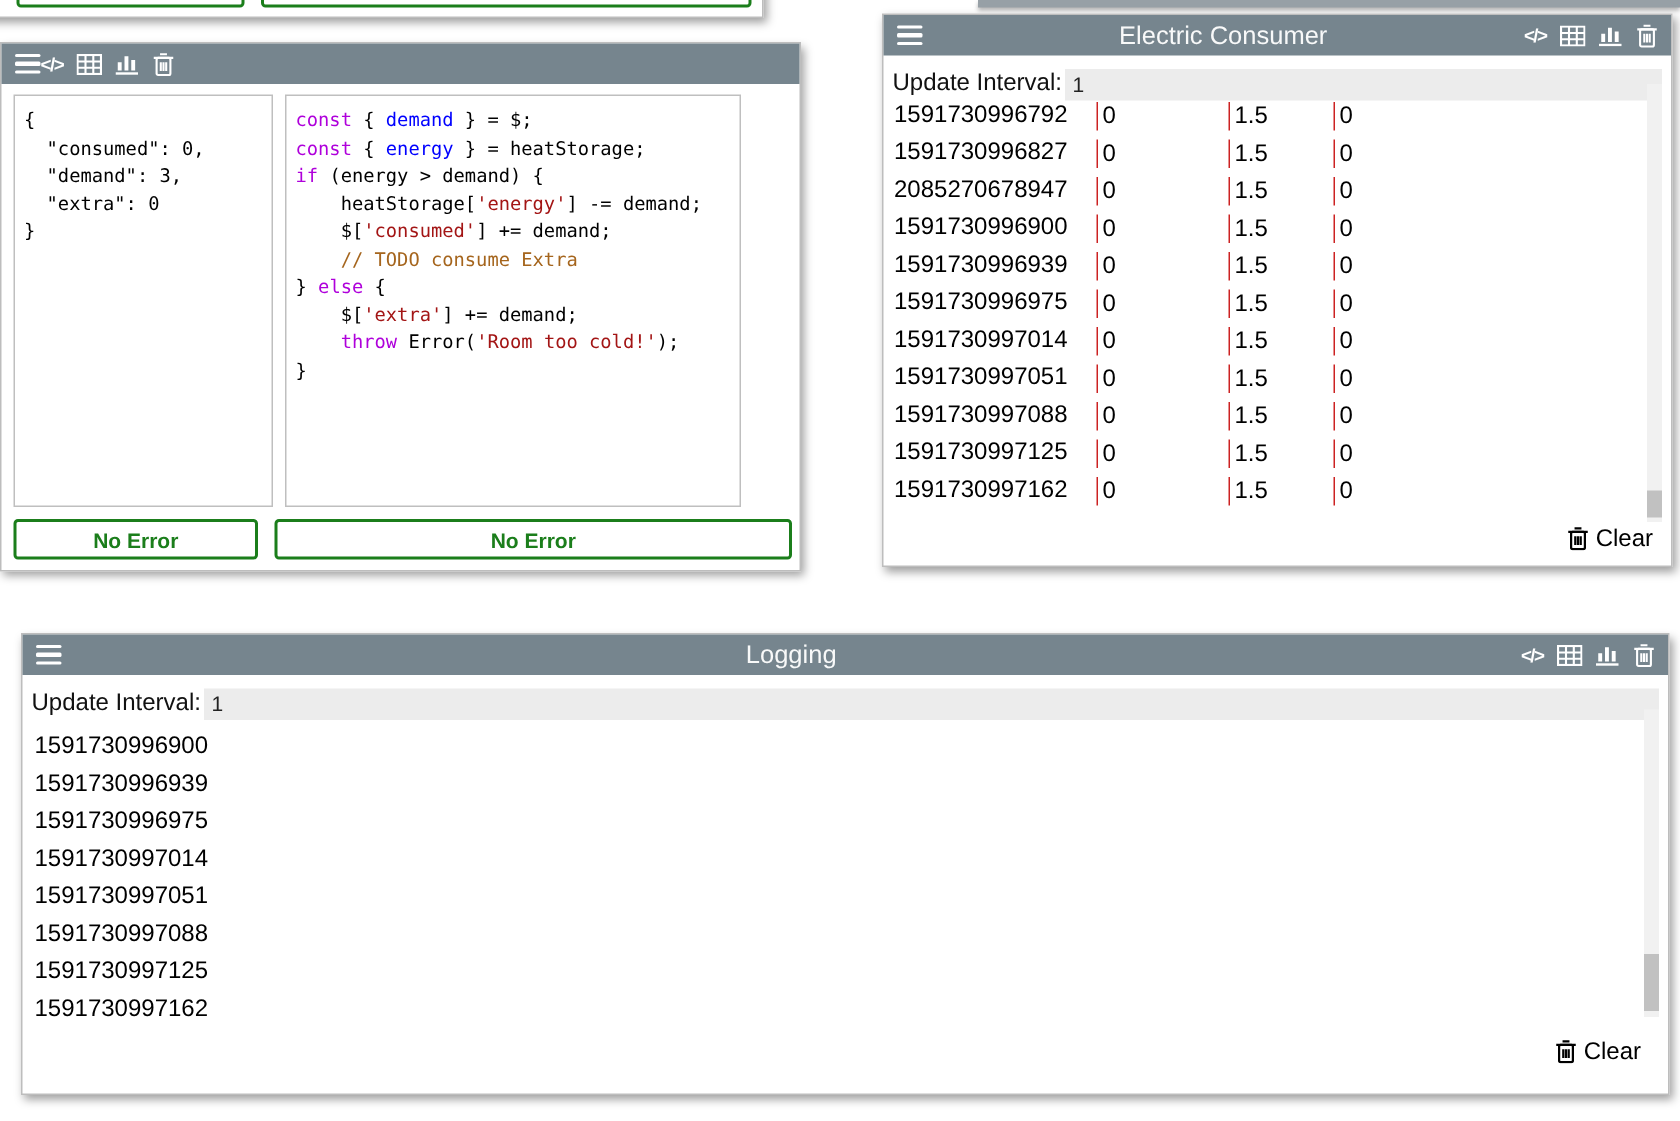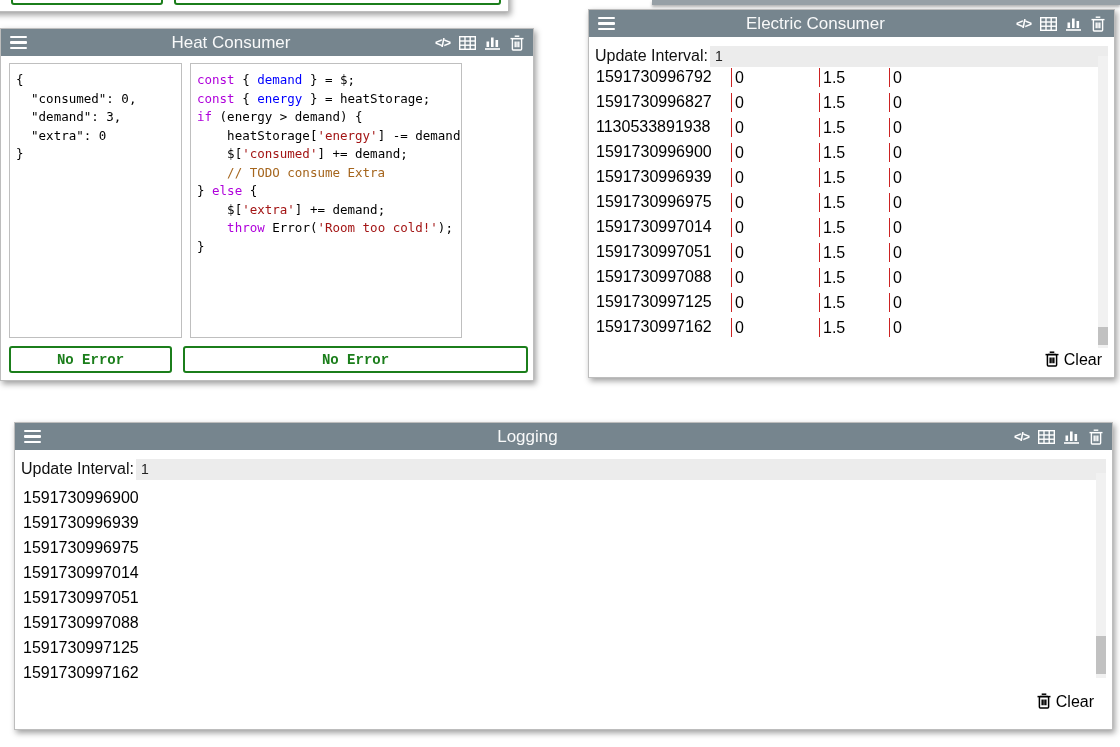--- a/index.html
+++ b/index.html
@@ -40,21 +40,21 @@
   #partial-widget { left: -12px; top: -22px; width: 521px; height: 34px; overflow: visible; }
 
   .status-btn {
     position: absolute;
     height: 27px;
     border: 2px solid var(--green);
     border-radius: 3px;
     background: #fff;
     color: var(--green);
     font-weight: 700; font-size: 14px;
-    display: flex; align-items: center; justify-content: center; font-family: Liberation Mono, monospace;
+    display: flex; align-items: center; justify-content: center;
   }
   #partial-status-1 { left: 22px;  width: 152px; bottom: 6px; height: 26px; }
   #partial-status-2 { left: 185px; width: 327px; bottom: 6px; height: 26px; }
 
   
   #top-strip {
     position: absolute; left: 652px; top: 0; width: 468px; height: 5px;
     background: #97a0a6; box-shadow: 0 2px 3px rgba(0,0,0,0.3);
   }
 
@@ -63,21 +63,21 @@
   .code-box {
     position: absolute;
     border: 1px solid #bfbfbf;
     background: #fff;
     padding: 7px 6px;
     font-family: "DejaVu Sans Mono", monospace;
     font-size: 12.5px; line-height: 18.5px;
     white-space: pre; overflow: hidden;
   }
   #heat-json { left: 8px;   top: 34px; width: 173px; height: 275px; }
-  #heat-js   { left: 189px; top: 34px; width: 272px; height: 275px; }
+  #heat-js   { left: 189px; top: 34px; width: 304px; height: 275px; }
   .code-line { white-space: pre; }
   .tk-k { color: var(--tok-k); }
   .tk-v { color: var(--tok-v); }
   .tk-s { color: var(--tok-s); }
   .tk-c { color: var(--tok-c); }
   .tk-p { color: #000; }
   #heat-status-1 { left: 8px;   top: 317px; width: 163px; }
   #heat-status-2 { left: 182px; top: 317px; width: 345px; }
 
   
@@ -133,21 +133,20 @@
 
 <div id="top-strip"></div>
 
 <div class="widget" id="heat-widget">
   <div class="widget-header">
     <div class="hamburger">
         <div></div>
         <div></div>
         <div></div>
       </div>
-    <div class="widget-title">Heat Consumer</div>
     <div class="header-icons">
       <span class="hicon code-glyph">&lt;/&gt;</span>
       <span class="hicon">
         <svg width="17" height="14" viewBox="0 0 17 14">
             <g stroke="currentColor" stroke-width="1.4" fill="none">
           <rect x="0.7" y="0.7" width="15.6" height="12.6"></rect>
           <line x1="6" y1="0.7" x2="6" y2="13.3"></line>
               <line x1="11.2" y1="0.7" x2="11.2" y2="13.3"></line>
           <line x1="0.7" y1="5" x2="16.3" y2="5"></line>
               <line x1="0.7" y1="9.2" x2="16.3" y2="9.2"></line>
@@ -240,21 +239,21 @@
         <div class="ecell ec3">1.5</div>
         <div class="ecell ec4">0</div>
       </div>
       <div class="erow">
         <div class="ecell ec1">1591730996827</div>
         <div class="ecell ec2">0</div>
         <div class="ecell ec3">1.5</div>
         <div class="ecell ec4">0</div>
       </div>
       <div class="erow">
-        <div class="ecell ec1">1130533891938</div>
+        <div class="ecell ec1">2085270678947</div>
         <div class="ecell ec2">0</div>
         <div class="ecell ec3">1.5</div>
         <div class="ecell ec4">0</div>
       </div>
       <div class="erow">
         <div class="ecell ec1">1591730996900</div>
         <div class="ecell ec2">0</div>
         <div class="ecell ec3">1.5</div>
         <div class="ecell ec4">0</div>
       </div>

